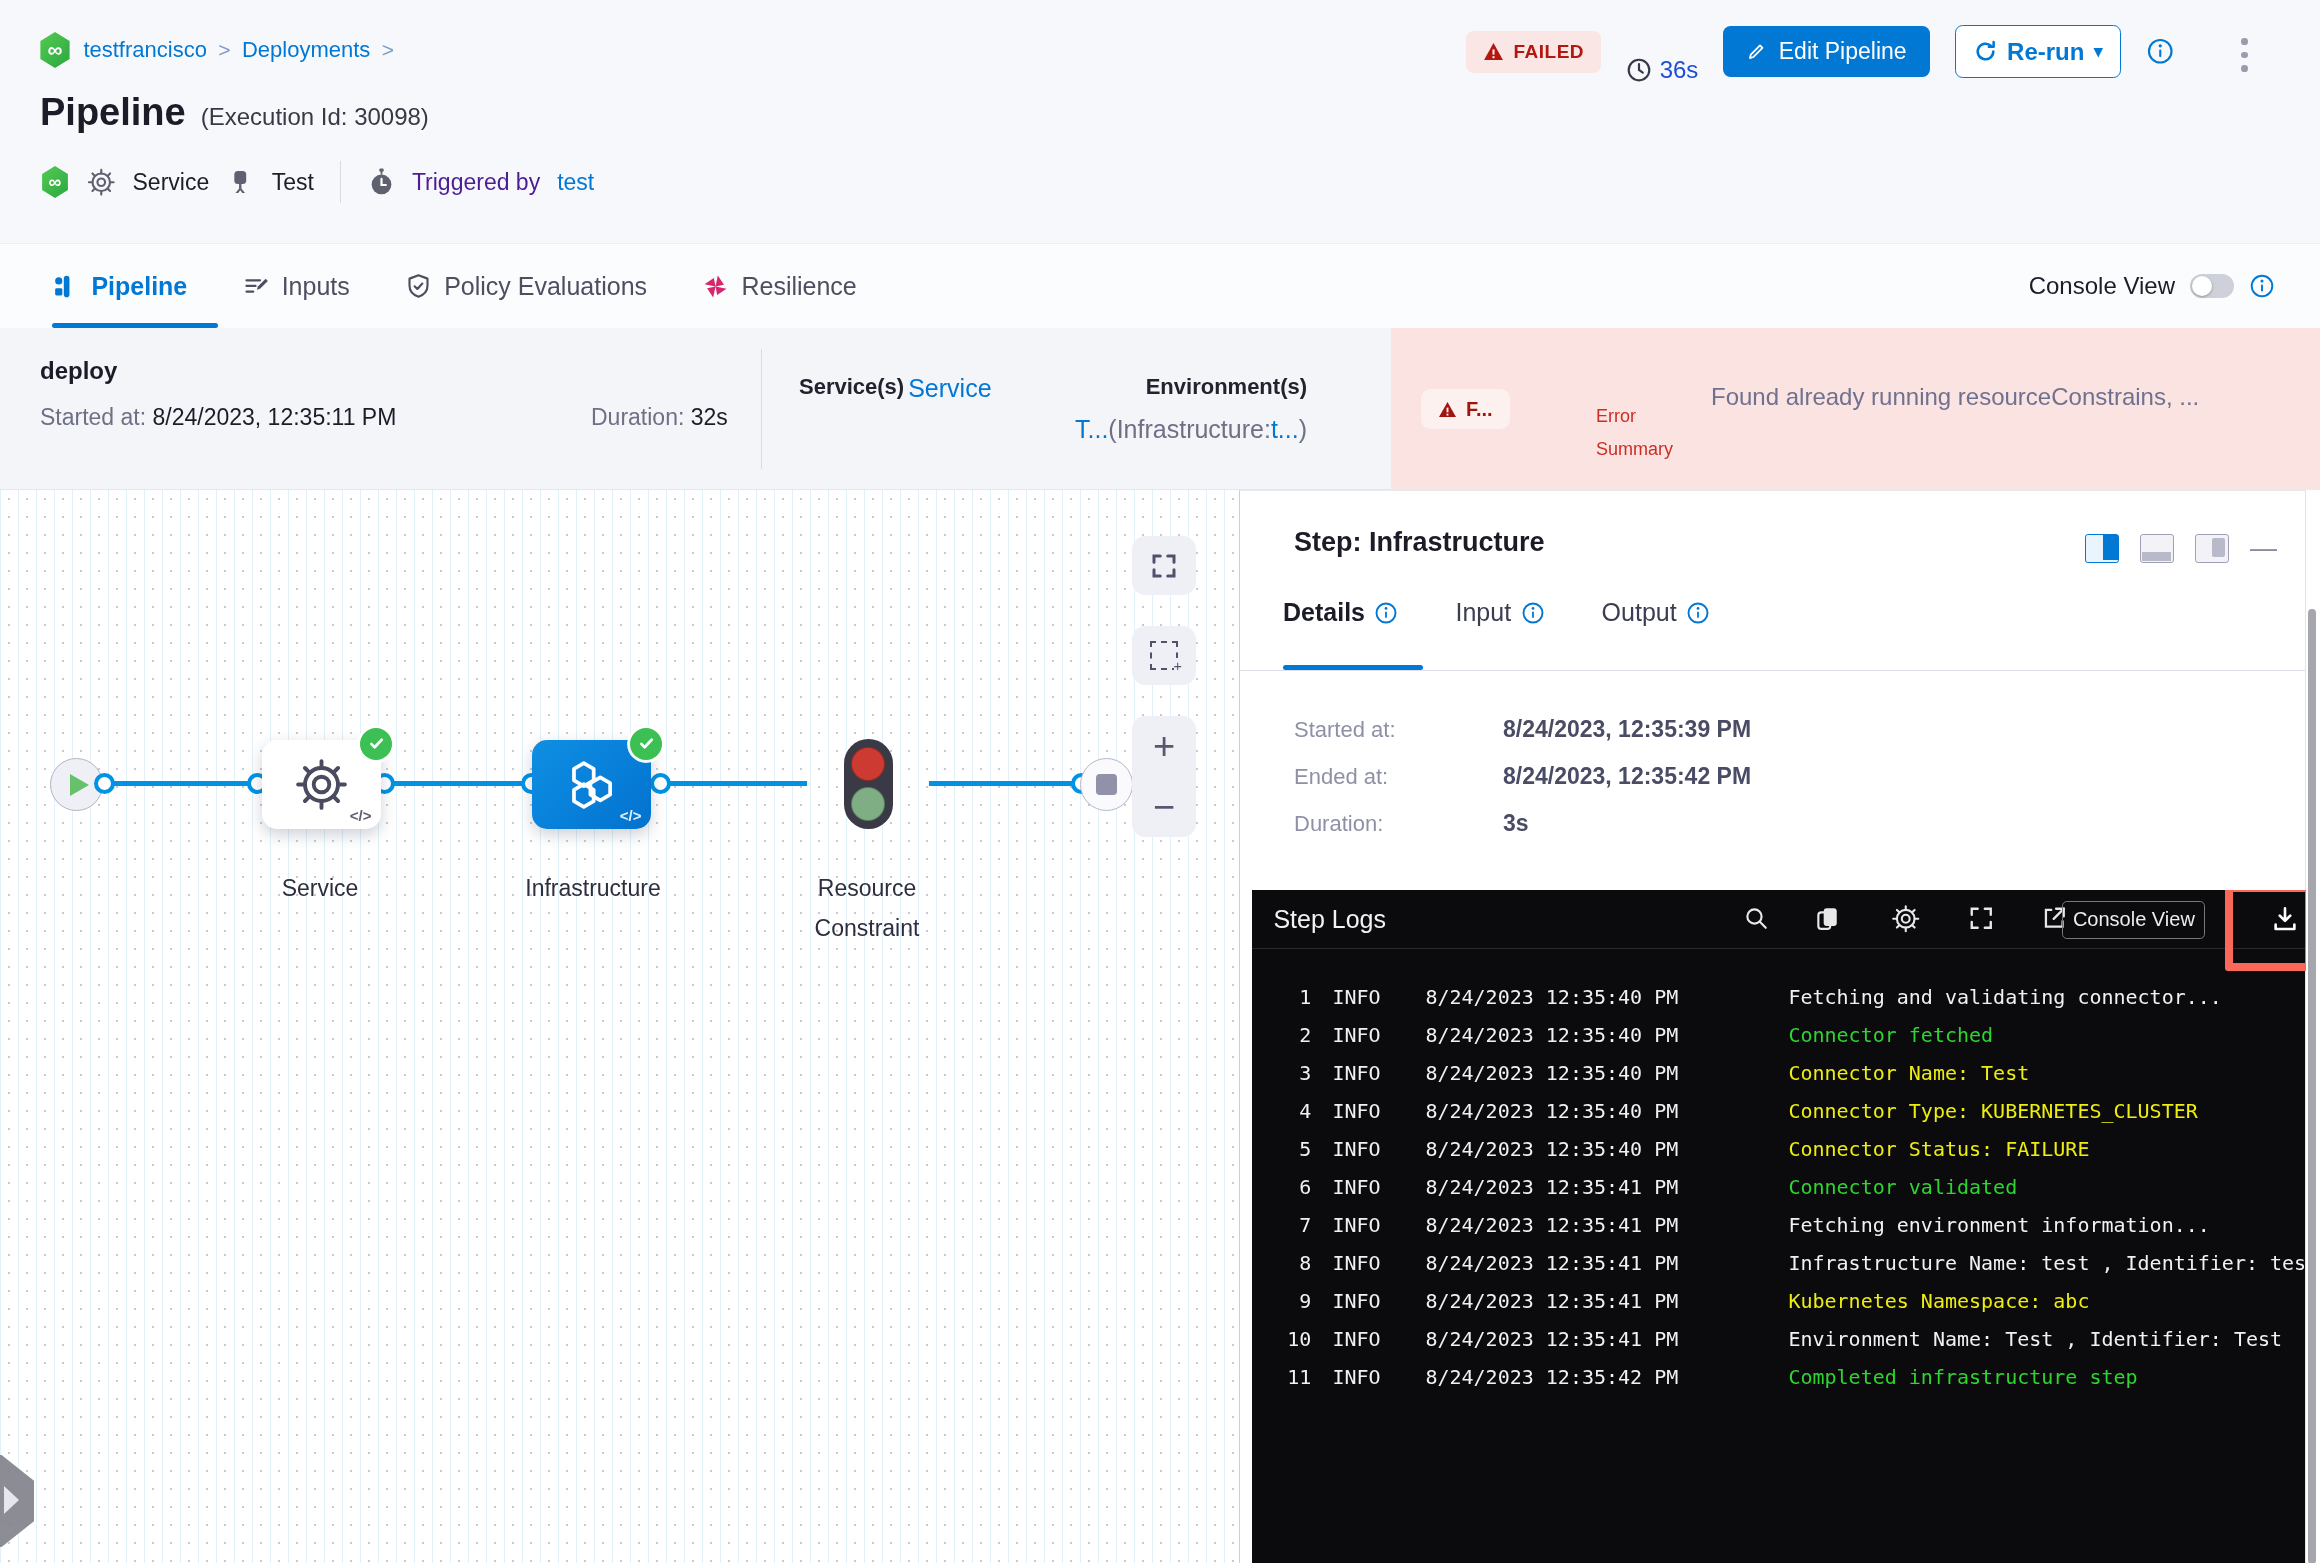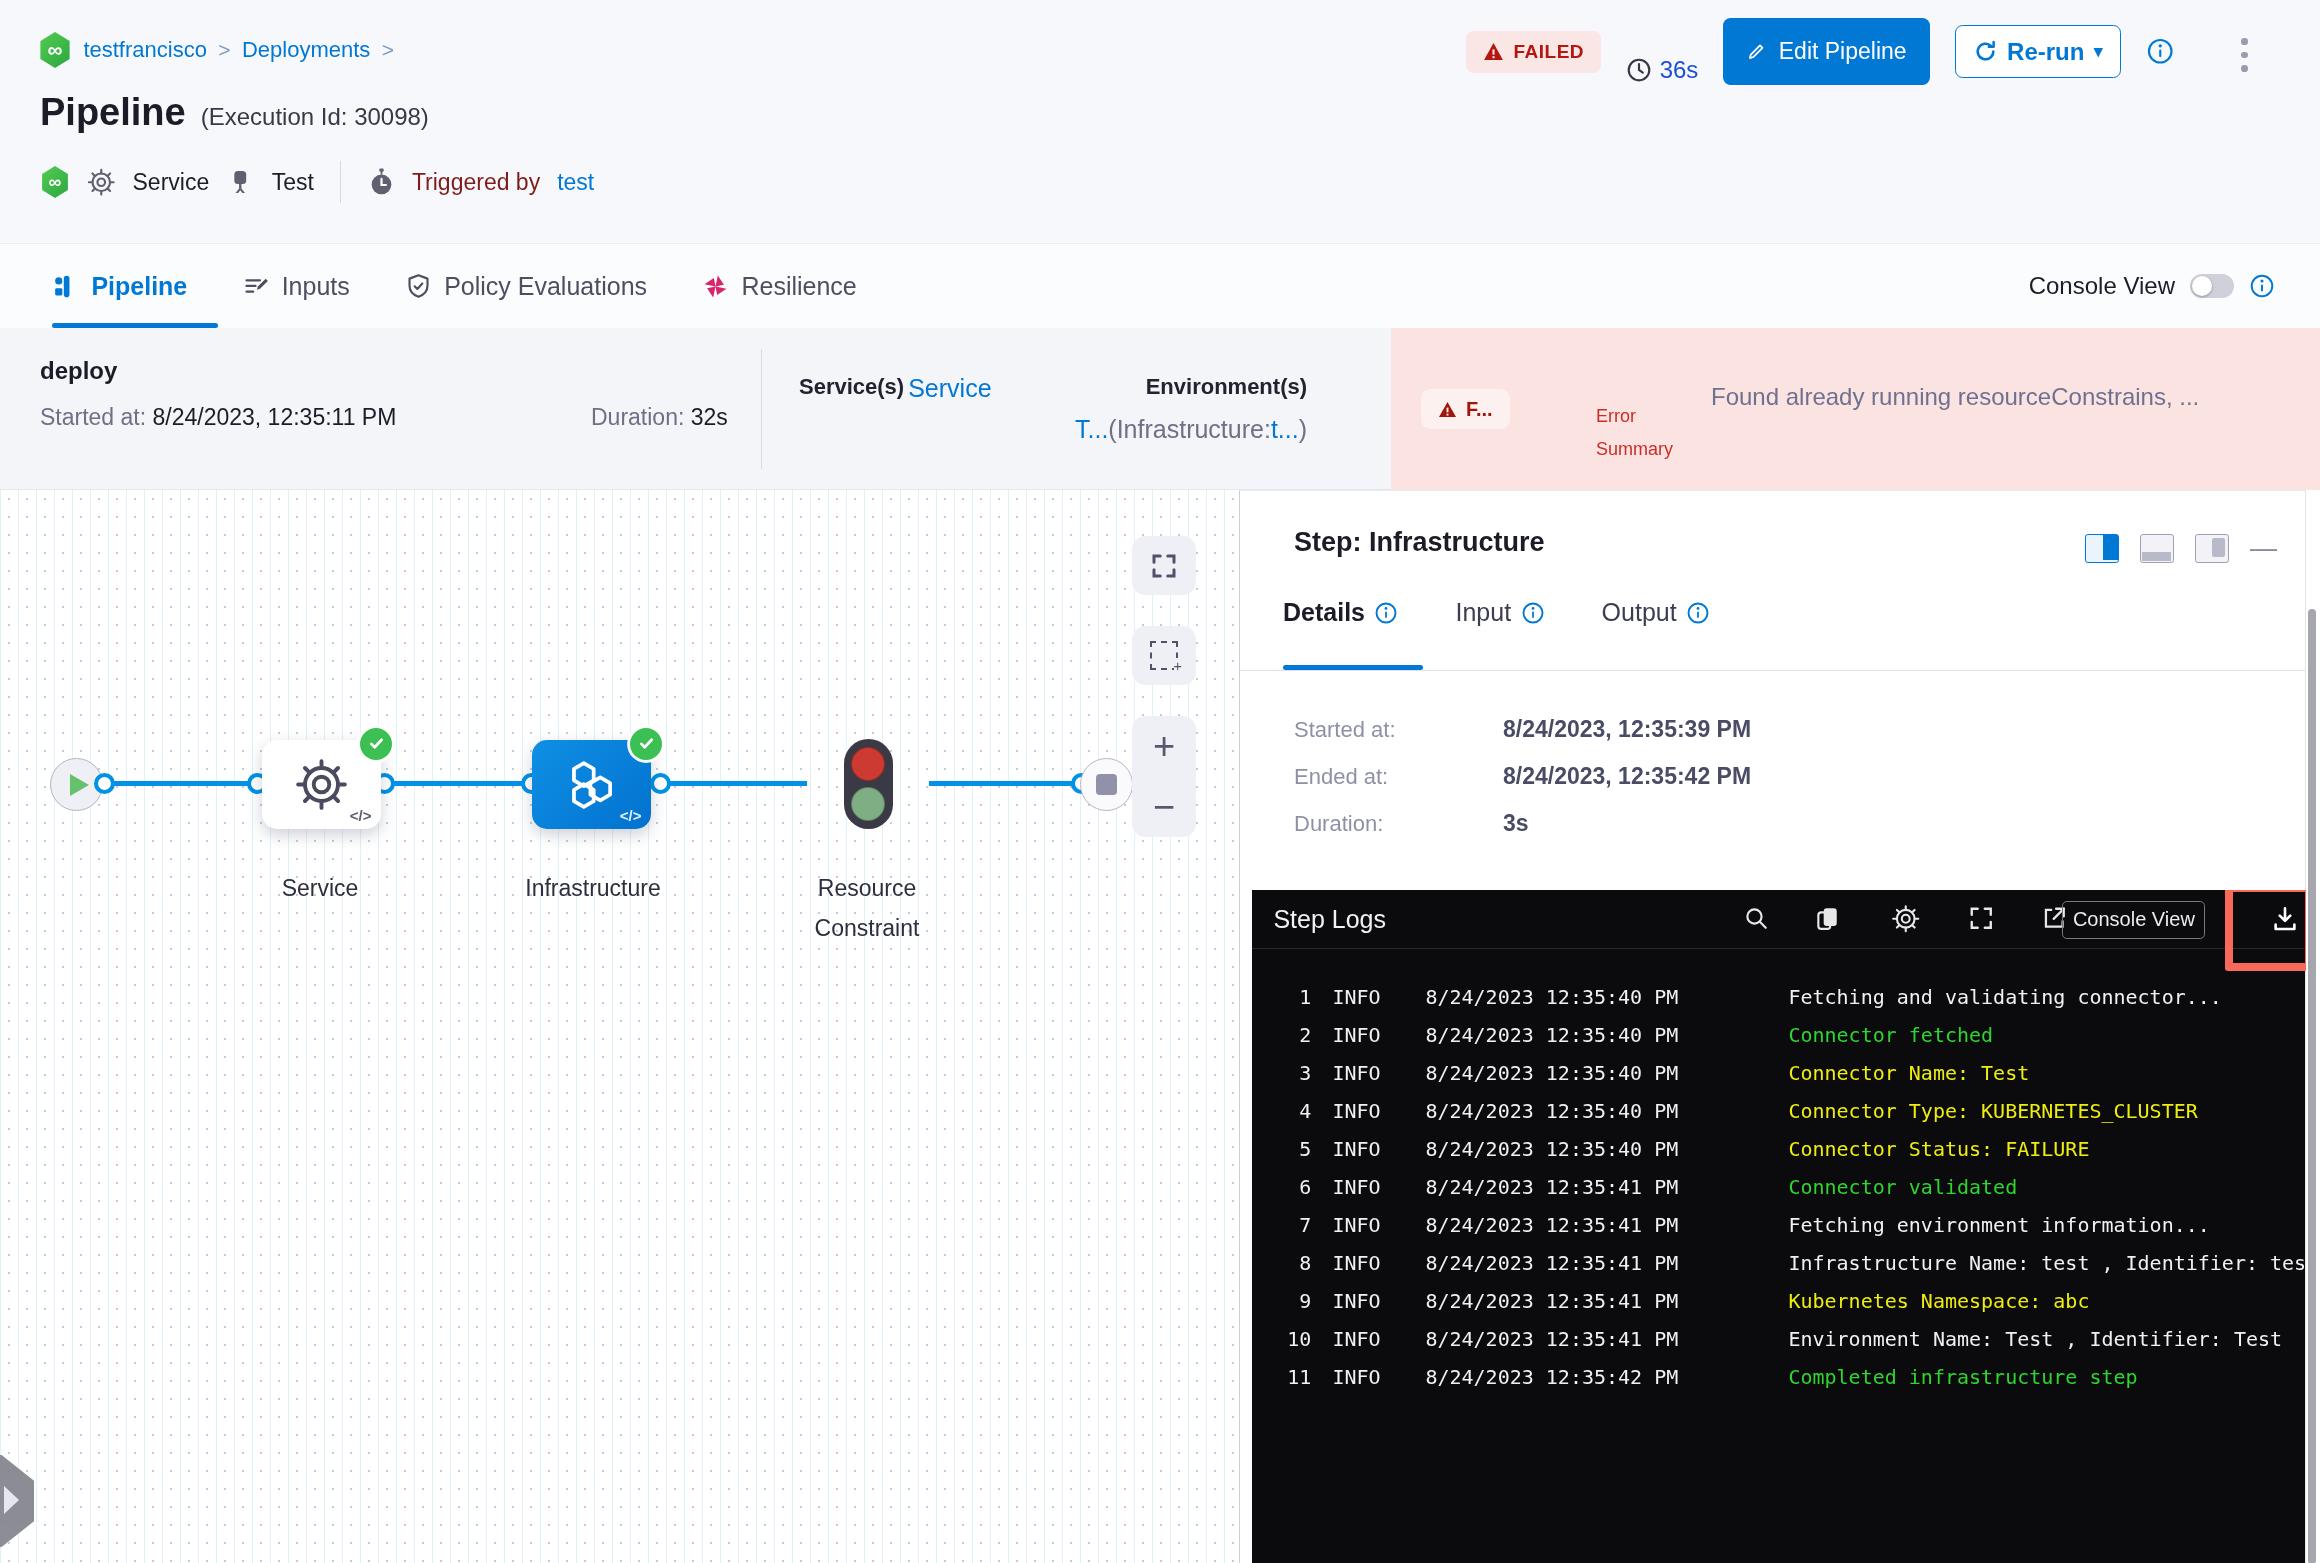--- a/index.html
+++ b/index.html
@@ -19,28 +19,28 @@
   .crumb-sep{color:#7d9bc0;font-size:21px;}
   .hlogo{width:34px;height:36px;background:linear-gradient(135deg,#55cc53,#2aa63f);
          clip-path:polygon(50% 0,93% 25%,93% 75%,50% 100%,7% 75%,7% 25%);
          display:flex;align-items:center;justify-content:center;color:#fff;font-size:21px;font-weight:bold;}
   .titlerow{position:absolute;left:40px;top:91px;display:flex;align-items:baseline;gap:15px;}
   .title{font-size:38px;font-weight:bold;color:#1b1c28;}
   .execid{font-size:24px;color:#383946;}
   .metarow{position:absolute;left:40px;top:160px;height:44px;display:flex;align-items:center;gap:17px;font-size:23px;}
   .meta-ic{color:#5f6170;}
   .vdiv{width:1px;height:42px;background:#d8d9e2;margin:0 9.5px;}
-  .trig-lab{color:#7f1d1d;}
+  .trig-lab{color:#4c1d95;}
   .trig-user{color:var(--accent);}
   .actions{position:absolute;left:1466px;top:25px;height:53px;display:flex;align-items:center;gap:25px;}
   .badge-failed{display:flex;align-items:center;gap:9.5px;background:#fbe6e6;border-radius:7.6px;
                 height:42px;padding:0 17px;color:var(--failed);font-weight:bold;font-size:19px;letter-spacing:0.5px;}
   .dur36{display:flex;align-items:center;gap:7.6px;font-size:24px;color:#1d4ed8;margin-top:37px;}
   .btn-edit{display:flex;align-items:center;gap:11.4px;background:var(--accent);color:#fff;border:none;
-            border-radius:7.6px;height:67px;padding:16px 23px;font-size:23px;font-family:inherit;cursor:pointer;}
+            border-radius:7.6px;height:51px;padding:16px 23px;font-size:23px;font-family:inherit;cursor:pointer;}
   .btn-rerun{display:flex;align-items:center;gap:9.5px;background:#fff;color:var(--accent);
              border:1.9px solid var(--accent);border-radius:7.6px;height:53px;padding:0 17px;
              font-size:24px;font-weight:600;font-family:inherit;cursor:pointer;}
   .caret{font-size:17px;}
   .kebab{position:absolute;left:2235px;top:34px;width:19px;height:42px;display:flex;flex-direction:column;
          align-items:center;justify-content:center;gap:6.7px;cursor:pointer;}
   .kebab i{width:6.7px;height:6.7px;border-radius:50%;background:#9b9cab;}
 
   
   .tabbar{position:absolute;left:0;top:243px;width:2321px;height:86px;background:#fbfcfe;

